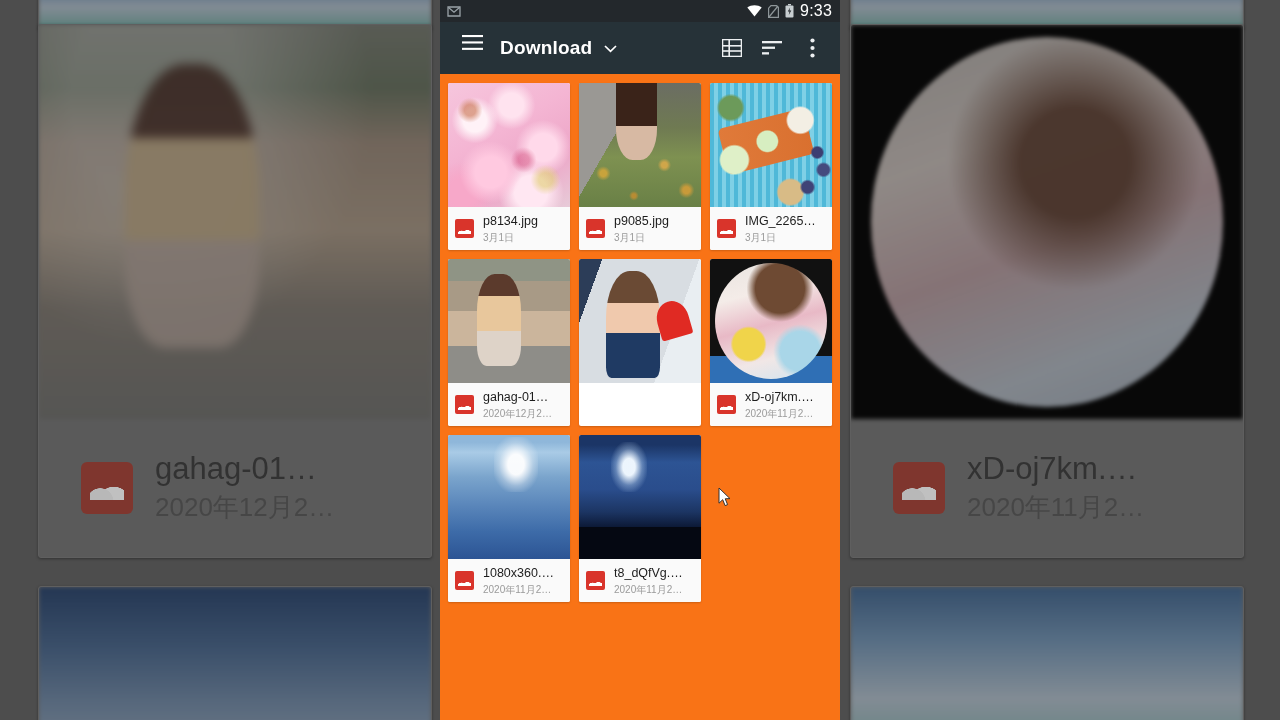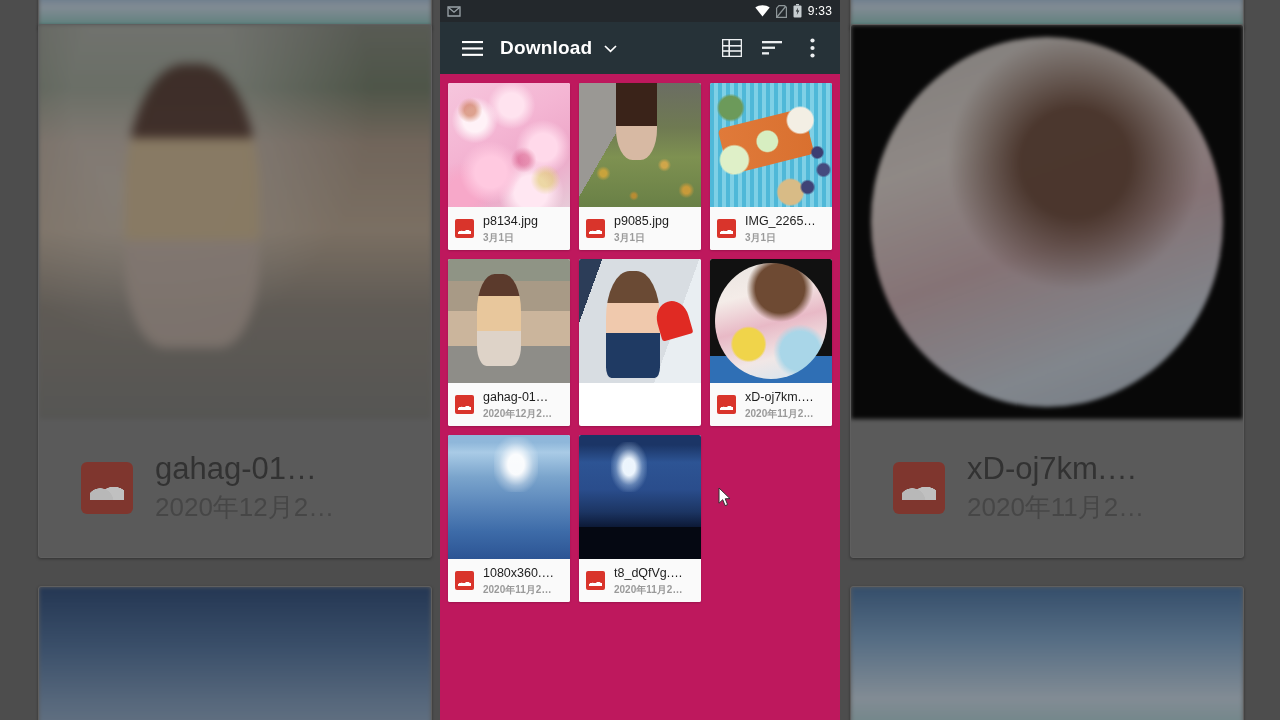--- a/index.html
+++ b/index.html
@@ -138,32 +138,31 @@
     box-sizing: border-box;
     color: #e8e8e8;
   }
   #statusbar .sb-left { display:flex; align-items:center; gap:5px; }
   #statusbar .sb-right {
     margin-left:auto;
     display:flex;
     align-items:center;
     gap:6px;
   }
-  .sb-time { font-size: 12px; color:#ffffff; letter-spacing:0.2px; }
+  .sb-time { font-size: 16px; color:#ffffff; letter-spacing:0.2px; }
   .gm-icon { width:14px; height:11px; display:block; }
   .wifi-icon { width:15px; height:12px; display:block; }
   .sim-icon  { width:11px; height:13px; display:block; }
   .batt-icon { width:9px;  height:14px; display:block; }
 
   
   #appbar {
     height: 52px;
     background: #263238;
     display: flex;
-    align-items: center;
     padding: 0 8px 0 12px;
     box-sizing: border-box;
   }
   .ab-btn {
     width: 40px; height: 40px;
     display: flex; align-items: center; justify-content: center;
     flex: 0 0 auto;
   }
   .ab-title-wrap {
     display: flex;
@@ -179,21 +178,21 @@
   }
   .ab-actions {
     margin-left: auto;
     display: flex;
     align-items: center;
   }
 
   
   #content {
     height: 646px;
-    background: #be185d;
+    background: #f97316;
     padding: 9px 8px 0 8px;
     box-sizing: border-box;
   }
   .grid {
     display: grid;
     grid-template-columns: repeat(3, 1fr);
     gap: 9px;
   }
   .cell {
     background: #ffffff;
@@ -239,21 +238,20 @@
     white-space: nowrap;
     line-height: 1.2;
     overflow: hidden;
   }
   .file-date {
     font-size: 10px;
     color: #9a9a9a;
     white-space: nowrap;
     line-height: 1.3;
     margin-top: 2px;
-    font-weight: bold;
   }
 
   
   .t-sakura {
     background:
       radial-gradient(circle at 22% 30%, #fff2f7 0 9%, transparent 18%),
       radial-gradient(circle at 52% 18%, #ffe3ef 0 10%, transparent 20%),
       radial-gradient(circle at 78% 52%, #ffd9ea 0 12%, transparent 24%),
       radial-gradient(circle at 35% 72%, #ffc9e0 0 13%, transparent 26%),
       radial-gradient(circle at 68% 88%, #ffe7f2 0 12%, transparent 24%),

